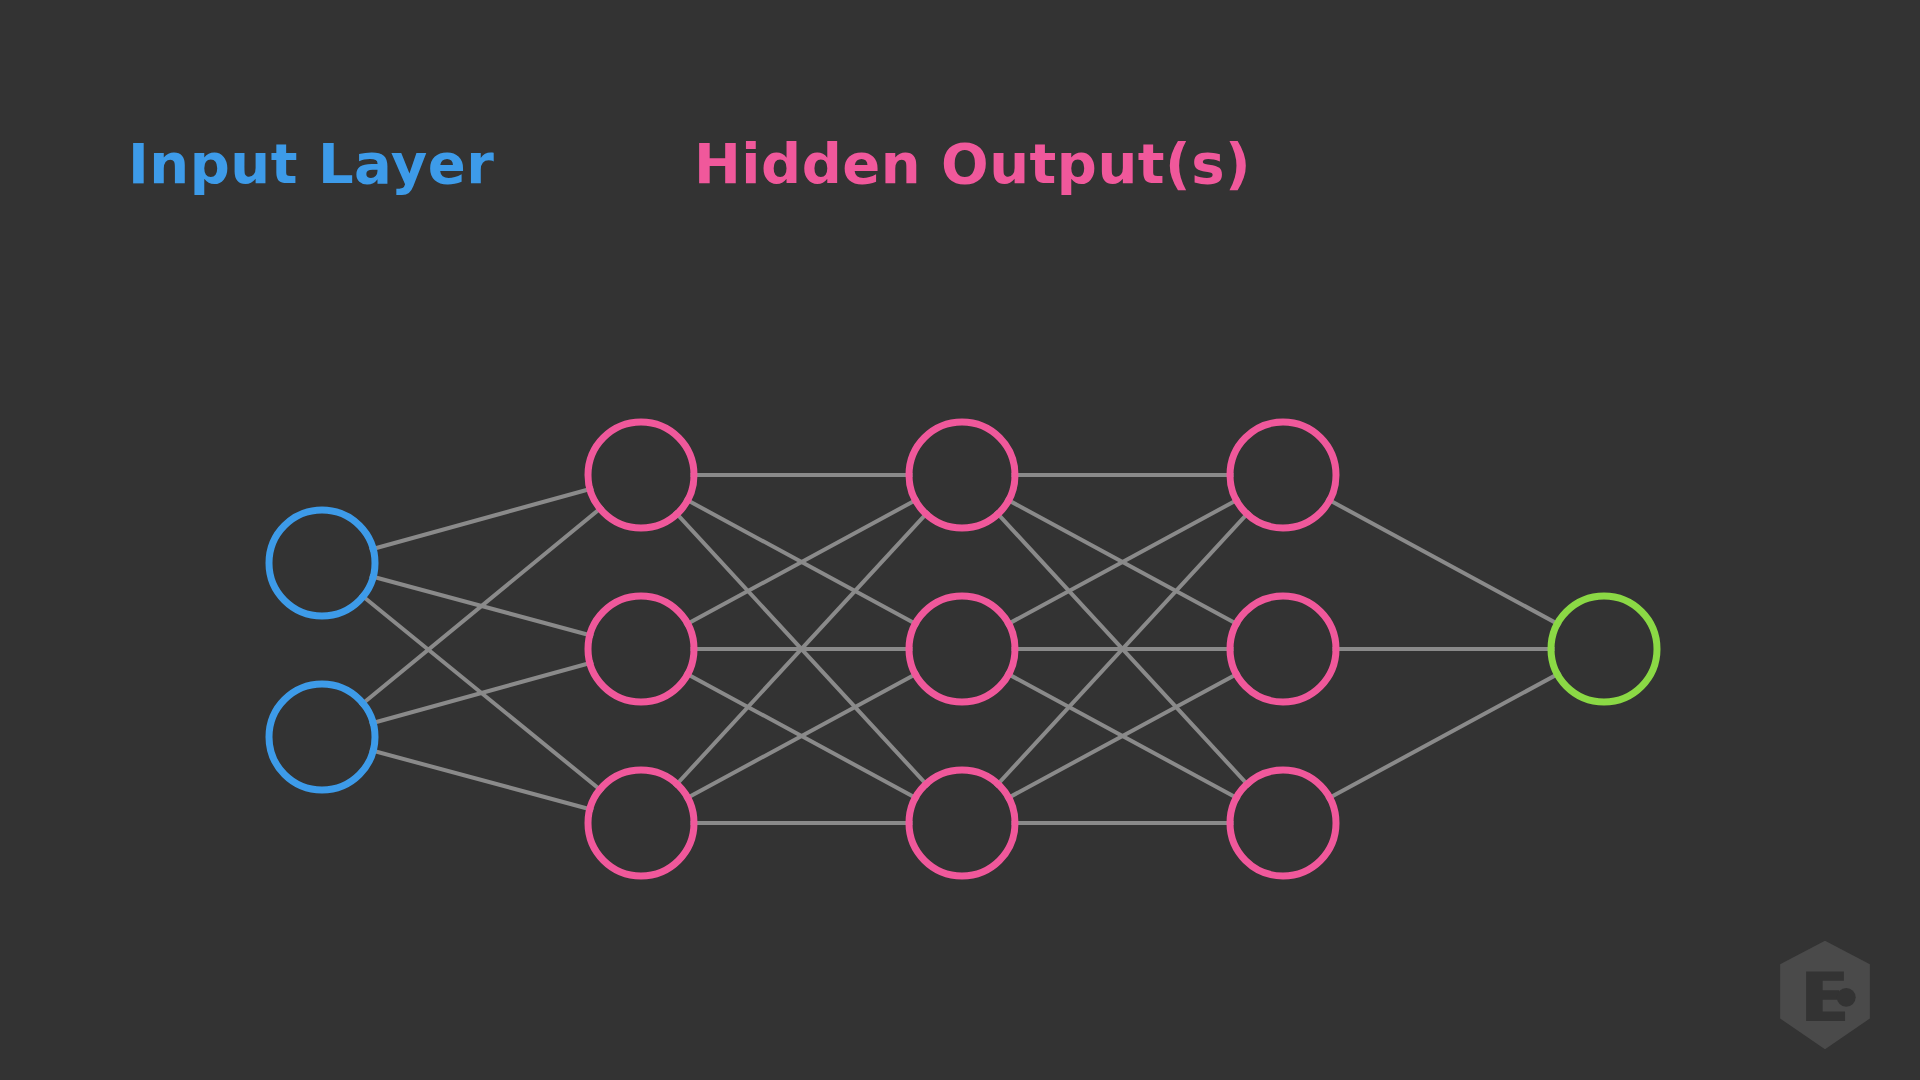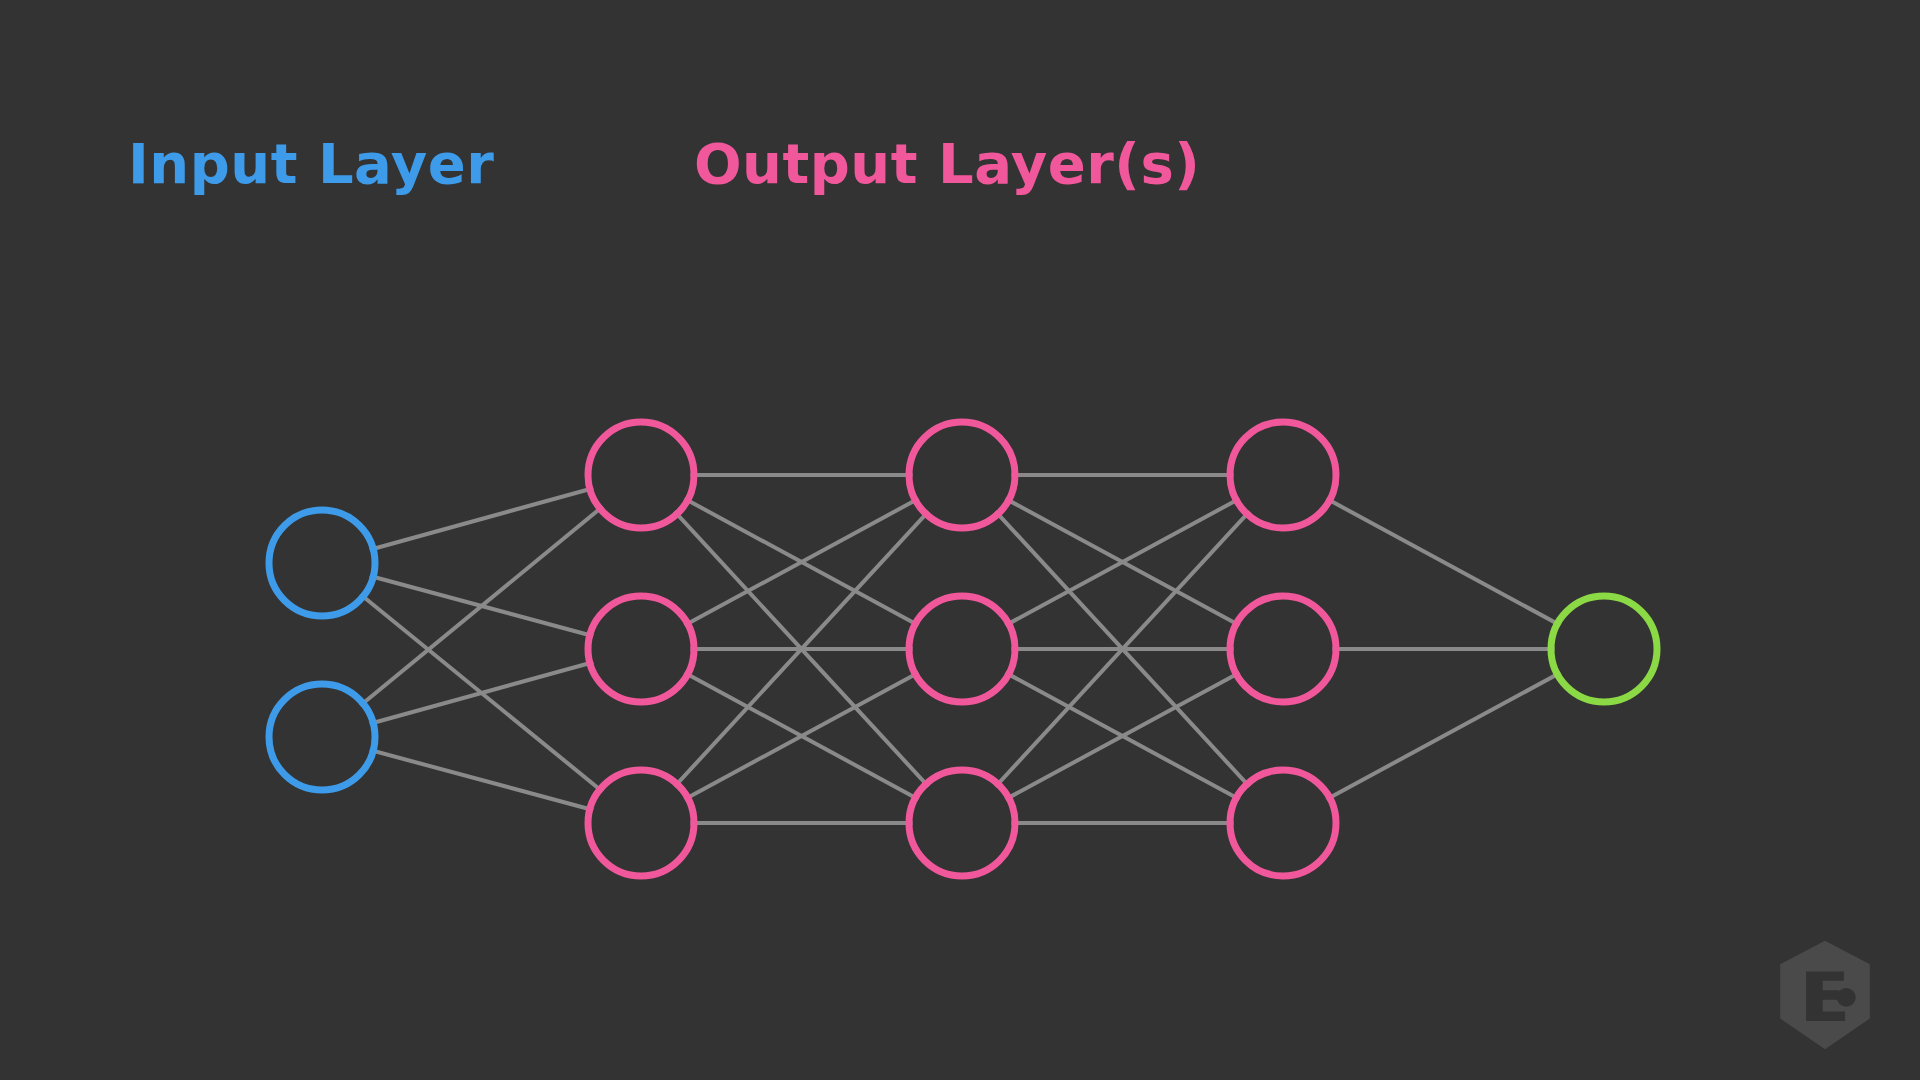--- a/index.html
+++ b/index.html
@@ -110,21 +110,21 @@
         <circle cx="1283" cy="649" r="53" fill="none" stroke="#f0589b" stroke-width="7"></circle>
         <circle cx="1283" cy="823" r="49.5" fill="#333333"></circle>
         <circle cx="1283" cy="823" r="53" fill="none" stroke="#f0589b" stroke-width="7"></circle>
         <circle cx="1604" cy="649" r="49.5" fill="#333333"></circle>
         <circle cx="1604" cy="649" r="53" fill="none" stroke="#8bd945" stroke-width="7"></circle>
       </g>
   </svg>
 
   <div class="label" id="label-input" style="color: rgb(61, 155, 233); left: 128px; top: 136px;">Input Layer</div>
 
-  <div class="label" id="label-hidden" style="color: rgb(240, 88, 155); left: 694px; top: 136px;">Output Layer(s)</div>
+  <div class="label" id="label-hidden" style="color: rgb(240, 88, 155); left: 694px; top: 136px;">Hidden Output(s)</div>
 
 
   <svg id="watermark" viewBox="0 0 100 100">
     <path id="wm-shape" d="M50 4 L88 24 L88 70 L50 96 L12 70 L12 24 Z" fill="#4a4a4a"></path>
     <path id="wm-inner" d="M34 30 L66 30 L66 38 L48 38 L48 46 L62 46 L62 54 L48 54 L48 64 L67 64 L67 72 L34 72 Z" fill="#333333"></path>
     <circle id="wm-dot" cx="68" cy="52" r="8" fill="#333333"></circle>
   </svg>
 
 </div>
 

